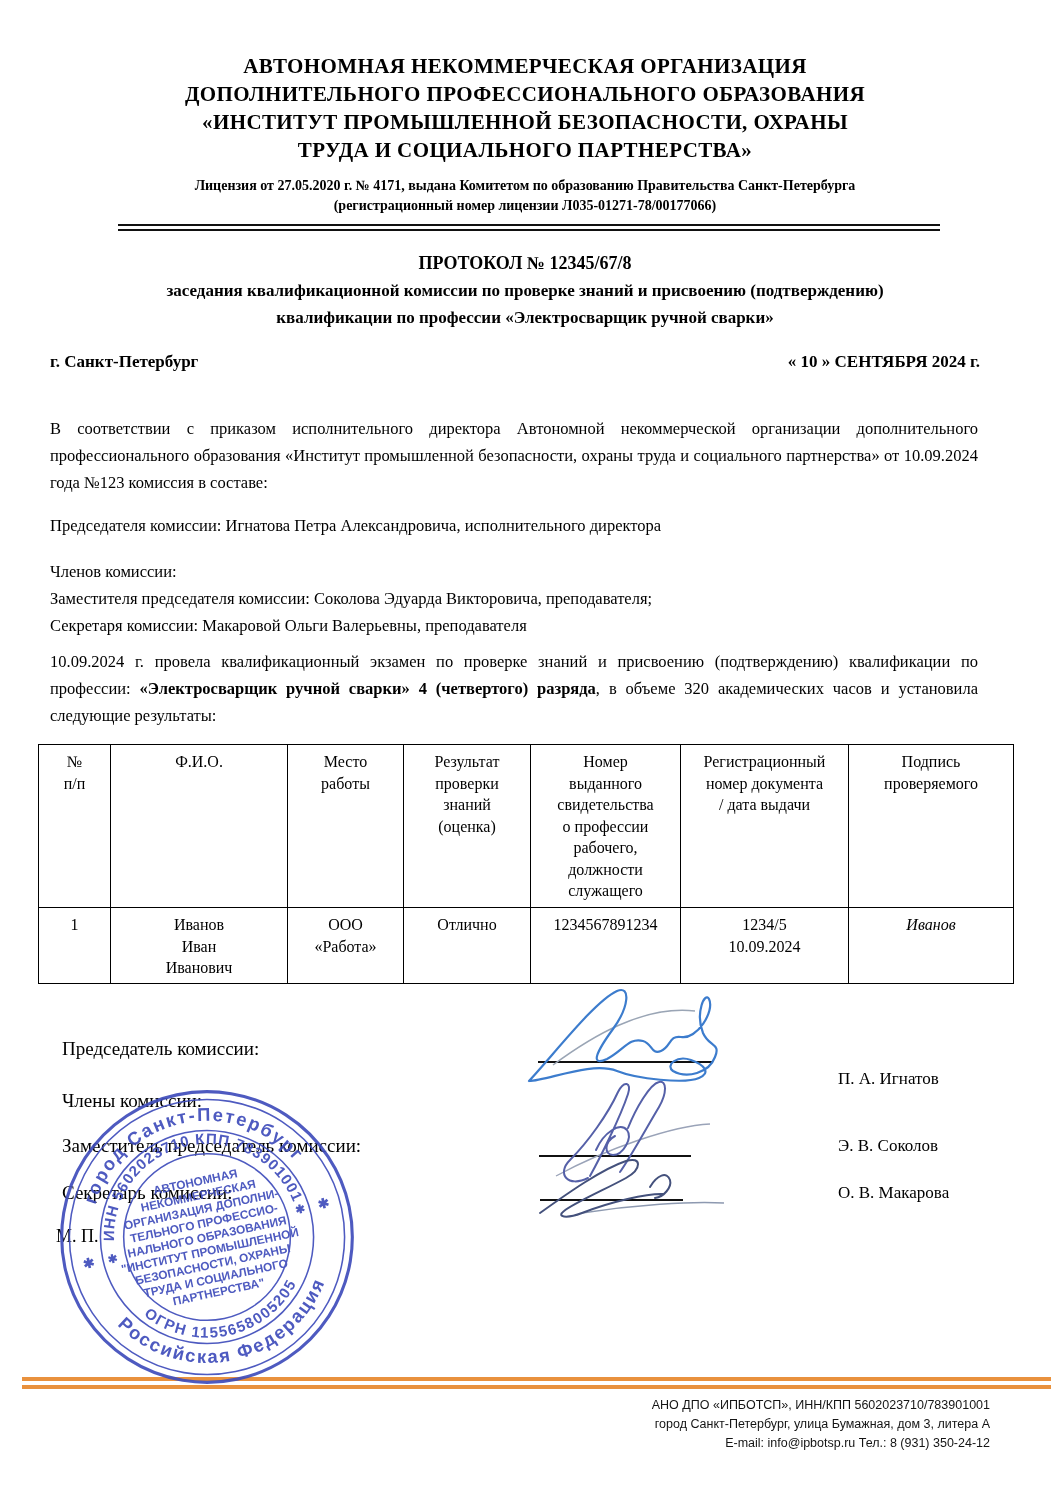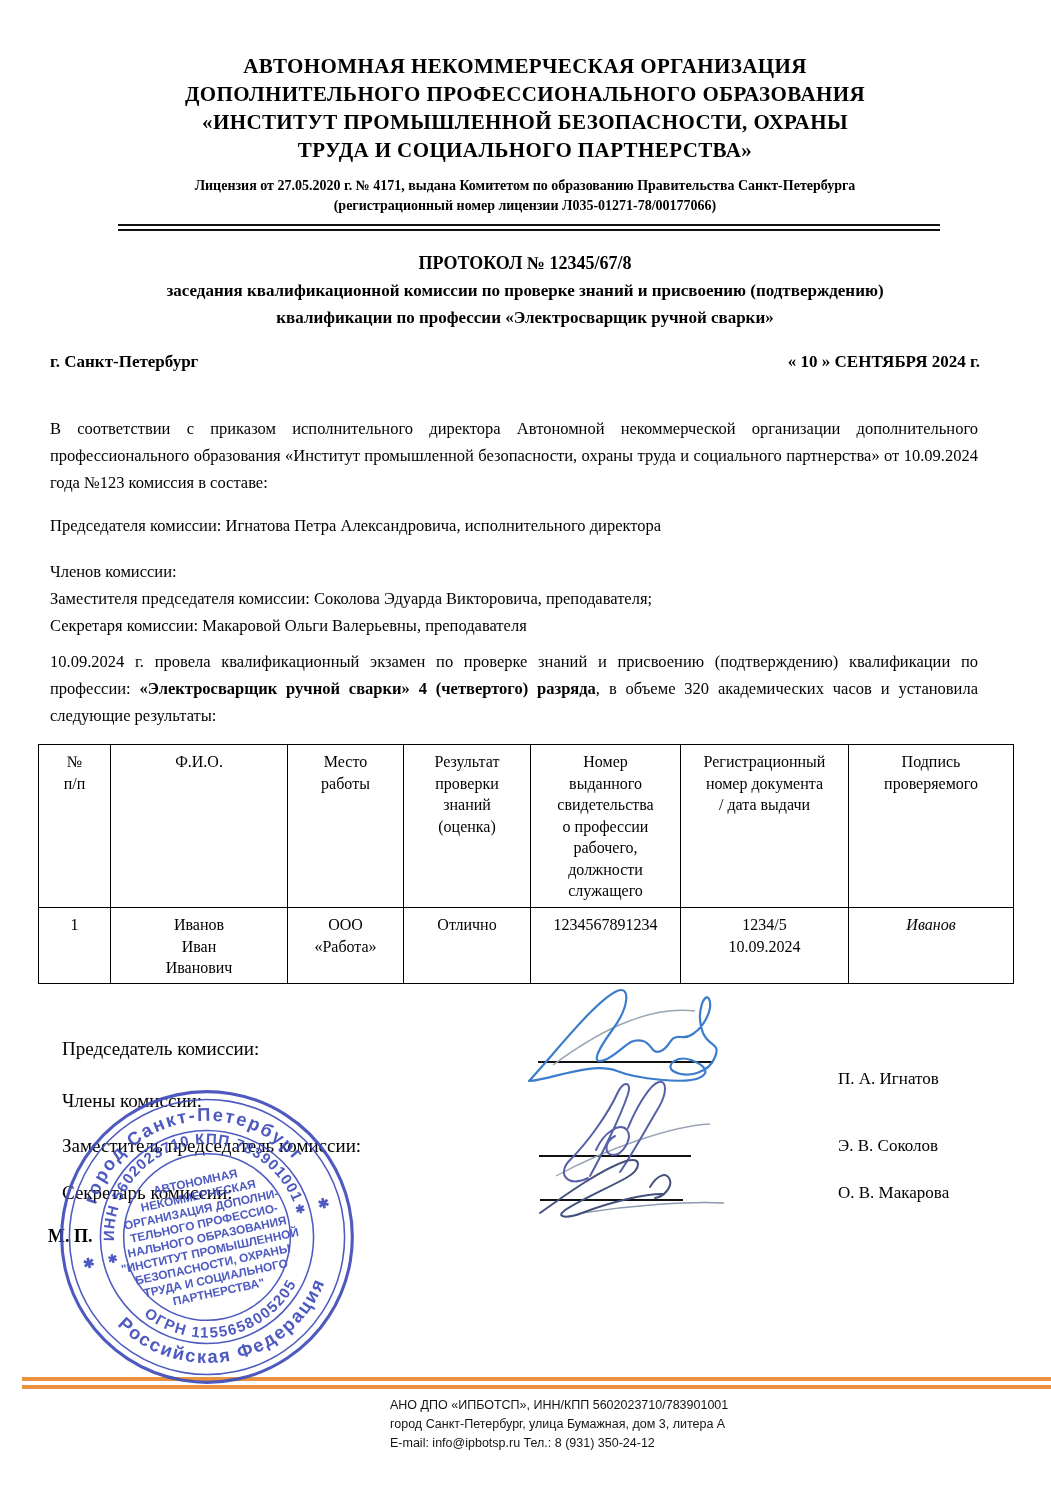--- a/index.html
+++ b/index.html
@@ -43,21 +43,21 @@
   th.left,td.left{text-align:left;padding-left:22px;}
   th.lpad{text-align:left;padding-left:10px;}
   td.sig-cell{font-style:italic;}
 
   .sig-label{font-size:19px;line-height:22px;}
   .sig-name{font-size:17px;line-height:22px;}
   .sig-line{height:2px;background:#111;}
   .mp{font-size:18px;}
 
   .stripe{left:22px;width:1029px;height:4px;background:#e9913d;}
-  .footer-text{right:61px;top:1396px;width:600px;text-align:left;
+  .footer-text{right:61px;top:1396px;width:600px;text-align:right;
     font-family:"Liberation Sans",sans-serif;font-size:12.5px;line-height:19px;color:#141414;}
 
   .stamp-svg{left:52px;top:1082px;opacity:.92;}
   .stamp-svg text{font-family:"Liberation Sans",sans-serif;font-weight:bold;}
   .sig-svg{overflow:visible;}
 </style>
 </head>
 <body>
 
 <div class="page">
@@ -153,21 +153,21 @@
   <div class="abs sig-label" style="left:62px;top:1090px;">Члены комиссии:</div>
 
   <div class="abs sig-label" style="left:62px;top:1135px;">Заместитель председатель комиссии:</div>
   <div class="abs sig-name" style="left:838px;top:1135px;">Э. В. Соколов</div>
   <div class="abs sig-line" style="left:539px;top:1155px;width:152px;"></div>
 
   <div class="abs sig-label" style="left:62px;top:1182px;">Секретарь комиссии:</div>
   <div class="abs sig-name" style="left:838px;top:1182px;">О. В. Макарова</div>
   <div class="abs sig-line" style="left:540px;top:1199px;width:143px;"></div>
 
-  <div class="abs mp" style="left:48px;top:1226px;font-weight:bold;">М. П.</div>
+  <div class="abs mp" style="left:56px;top:1226px;">М. П.</div>
 
   <svg class="abs sig-svg" style="left:525px;top:985px;" width="215" height="108" viewBox="0 0 215 108">
     <path d="M 28,80 C 66,52 118,20 170,26" fill="none" stroke="#9aa5b5" stroke-width="1.4"></path>
     <path d="M 4,96 C 30,68 70,16 92,6 C 106,0 104,22 88,44 C 72,66 64,82 82,74 C 98,66 104,52 118,56 C 128,59 126,70 136,66 C 146,62 144,50 156,52 C 172,55 190,26 184,14 C 180,6 170,28 178,48 C 184,62 196,58 190,72 C 184,88 162,94 148,86 C 140,80 152,70 166,75 C 180,80 186,88 174,93 C 160,99 112,94 92,86 C 66,76 22,96 4,96" fill="none" stroke="#3c7ccd" stroke-width="2.2" stroke-linecap="round"></path>
   </svg>
 
   <svg class="abs sig-svg" style="left:530px;top:1078px;" width="190" height="112" viewBox="0 0 190 112">
     <path d="M 26,98 C 78,70 142,48 180,46" fill="none" stroke="#9aa3b8" stroke-width="1.4"></path>
     <path d="M 58,100 C 38,110 26,96 40,82 C 58,64 78,36 88,14 C 94,2 102,4 98,16 C 90,40 70,80 60,98 M 66,72 C 74,54 90,44 97,52 C 103,60 93,77 83,77 C 74,77 74,64 85,58 M 98,50 C 106,30 120,6 129,4 C 137,2 137,15 129,29 C 117,49 100,80 90,94" fill="none" stroke="#5560a8" stroke-width="2" stroke-linecap="round"></path>
   </svg>

